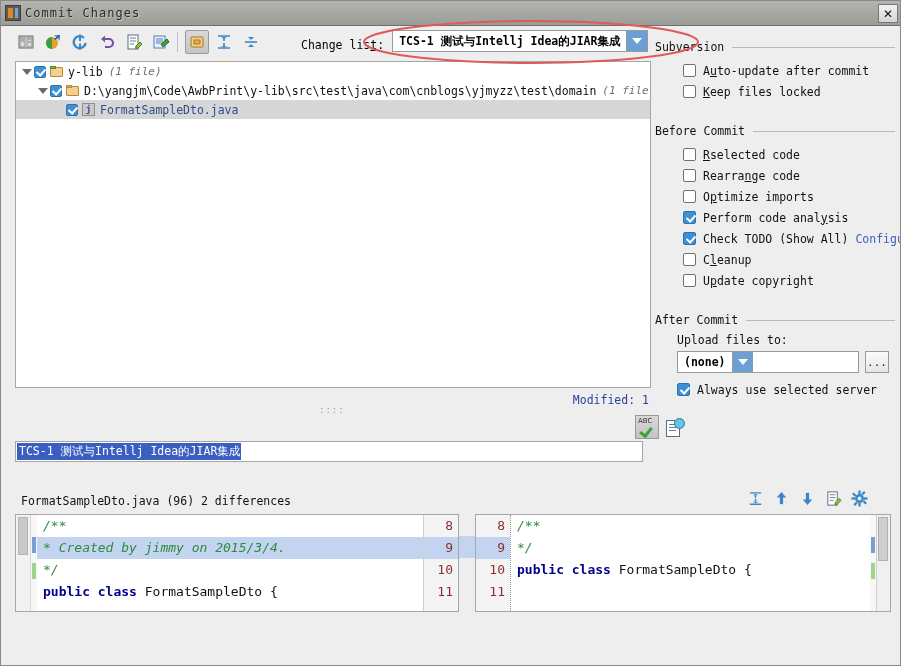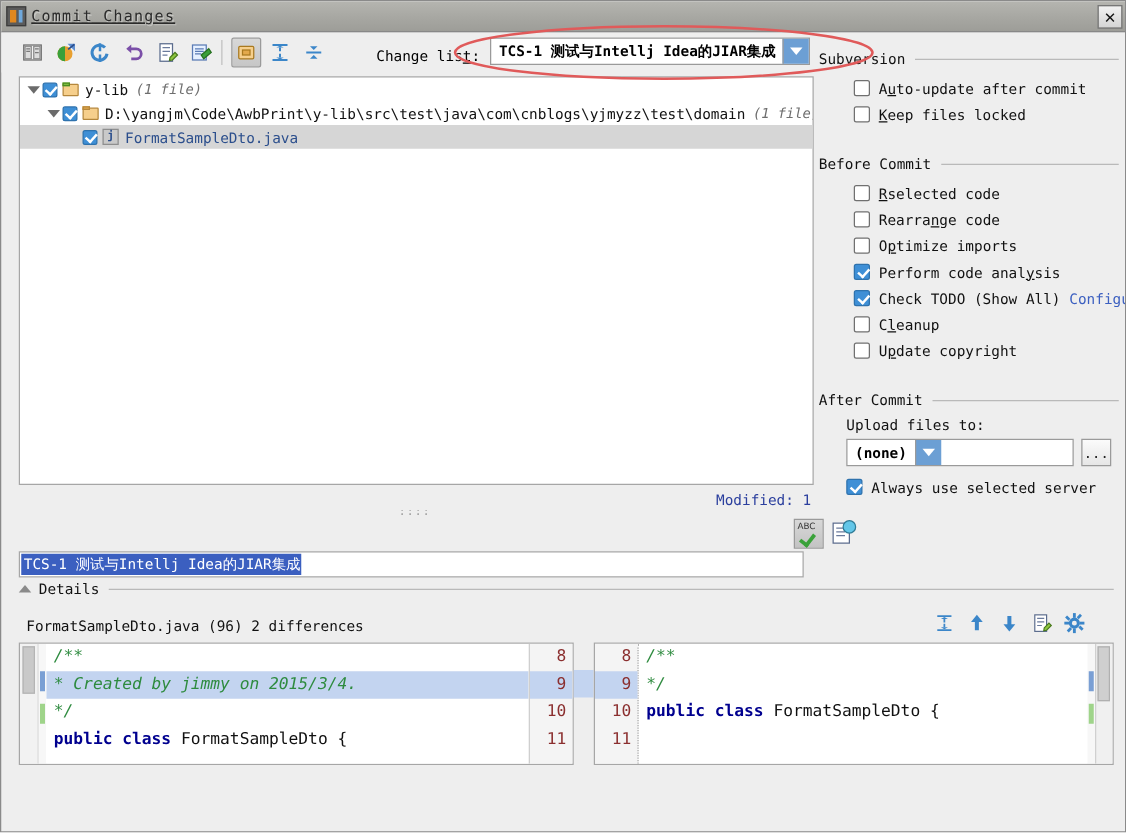--- a/index.html
+++ b/index.html
@@ -21,21 +21,21 @@
     overflow: hidden;
   }
 
   
   .titlebar {
     position: absolute; left: 0; top: 0;
     width: 901px; height: 25px;
     background: linear-gradient(to bottom, #b5b5b0 0%, #a8a8a3 50%, #9d9d98 100%);
     border-bottom: 1px solid #6e6e6e;
     box-sizing: border-box;
-    display: flex; align-items: center; text-decoration: underline;
+    display: flex; align-items: center;
   }
   .title-icon {
     width: 16px; height: 16px; margin-left: 4px; margin-right: 4px;
     background: #5b5b5b;
     border: 1px solid #3c3c3c;
     position: relative; flex: none;
     box-sizing: border-box;
   }
   .title-icon::before {
     content: ""; position: absolute; left: 2px; top: 2px;
@@ -220,21 +220,21 @@
     justify-content: center; font-size: 11px; color: #222; cursor: pointer;
   }
 
   
   .cm-head {
     position: absolute; left: 14px; top: 414px; width: 565px;
     display: flex; align-items: center; font-size: 11.5px; color: #111;
   }
   .cm-head u { text-decoration: underline; }
   .cm-head .rule { flex: 1; height: 1px; background: #b9b9b9; margin-left: 8px; }
-  .cm-tools { position: absolute; left: 590px; top: 414px; display: flex; align-items: flex-start; padding-left: 44px; }
+  .cm-tools { position: absolute; left: 590px; top: 414px; display: flex; align-items: flex-end; padding-left: 44px; }
   .abc-btn {
     width: 24px; height: 24px; border: 1px solid #9a9a9a;
     background: linear-gradient(to bottom,#d8d8d8,#c3c3c3);
     box-sizing: border-box; position: relative; cursor: pointer;
   }
   .abc-btn .abc {
     position: absolute; left: 2px; top: 1px; font-size: 7px; color: #333;
     font-family: "DejaVu Sans", sans-serif; letter-spacing: 0px;
   }
   .abc-btn .tick {
@@ -584,25 +584,20 @@
     </div>
     <div class="hist-btn">
       <span class="pg"></span>
         <span class="clk"></span>
     </div>
   </div>
   <div class="cm-input">
     <span class="cm-text">TCS-1 测试与Intellj Idea的JIAR集成</span>
   </div>
 
-  <div class="det-wrap">
-    <div class="caret"></div>
-    <span>Details</span>
-    <div class="rule"></div>
-  </div>
   <div class="diff-title">FormatSampleDto.java (96) 2 differences</div>
   <div class="diff-tools">
     <div>
       <svg width="17" height="17" viewBox="0 0 18 18">
         <path d="M3 3h12M3 15h12" stroke="#3b86c9" stroke-width="1.5"></path>
         <path d="M9 5.5v3M9 12.5v-3" stroke="#3b86c9" stroke-width="1.5"></path>
         <path d="M6 5.5l3-1.6 3 1.6z" fill="#3b86c9"></path>
         <path d="M6 12.5l3 1.6 3-1.6z" fill="#3b86c9"></path>
       </svg>
     </div>

